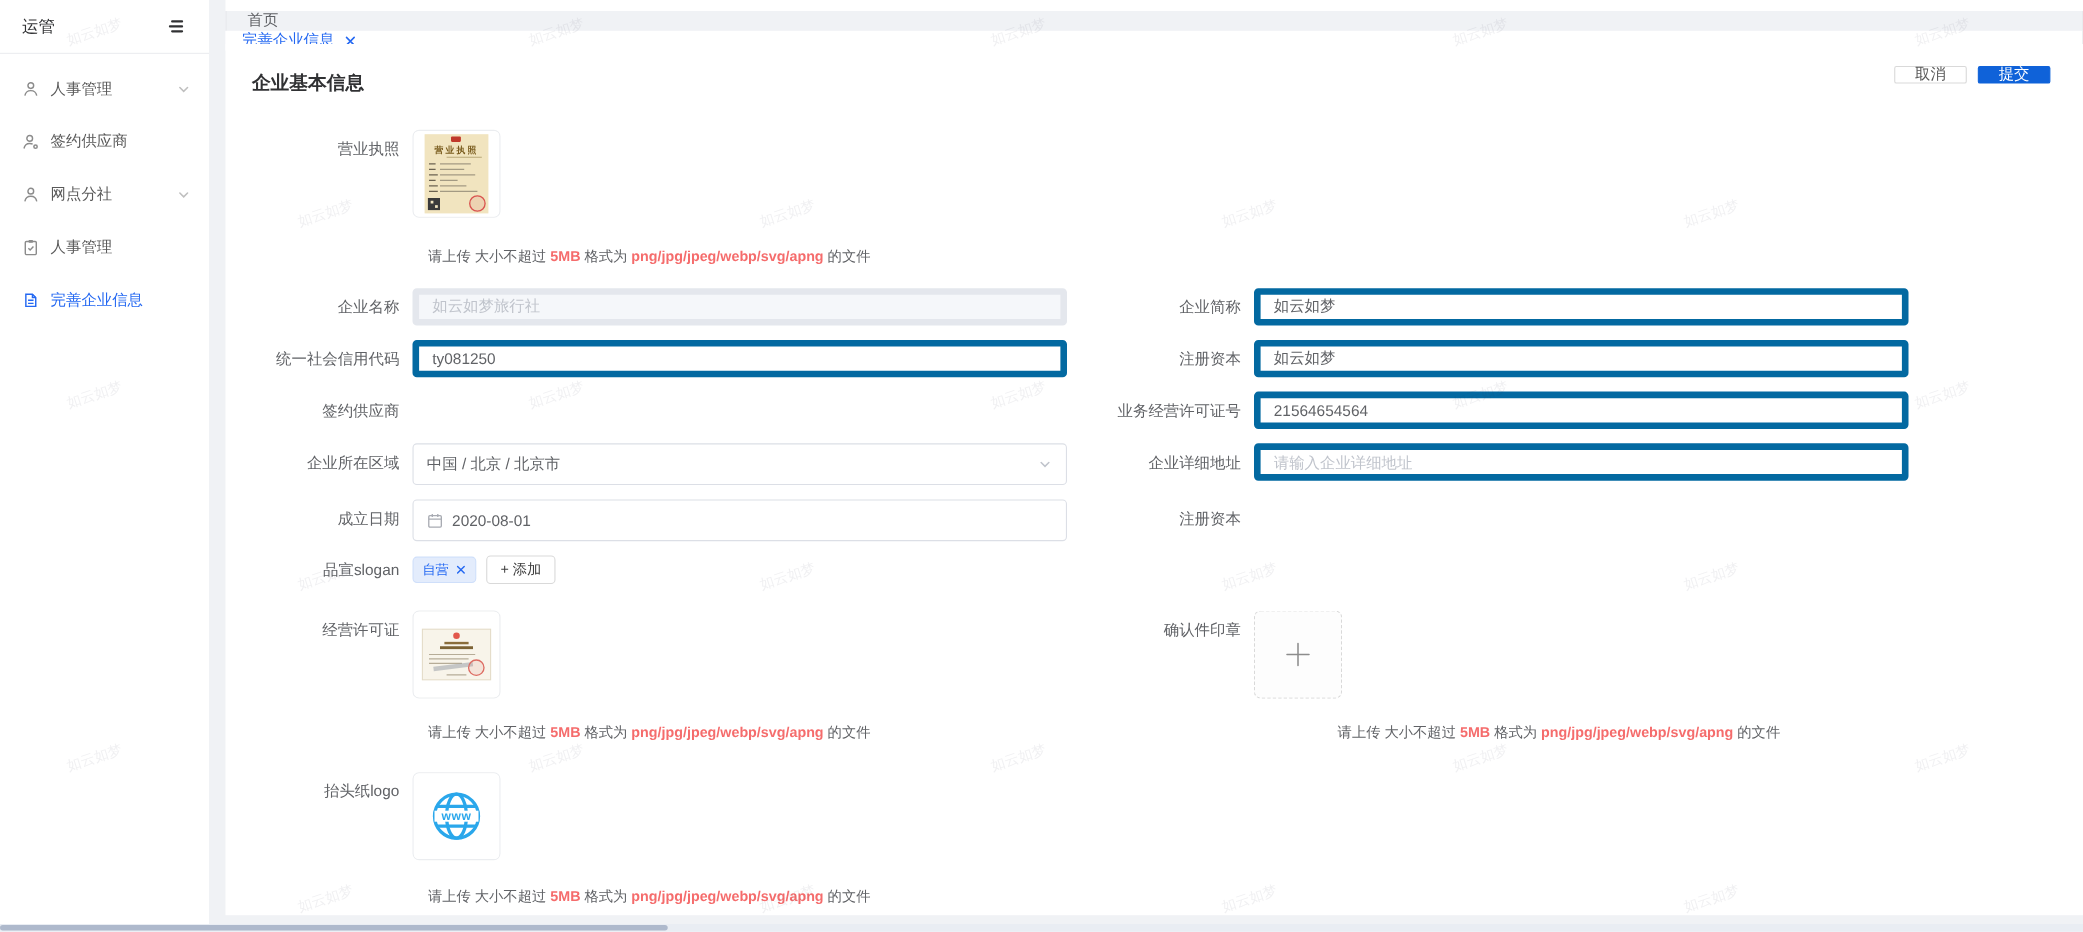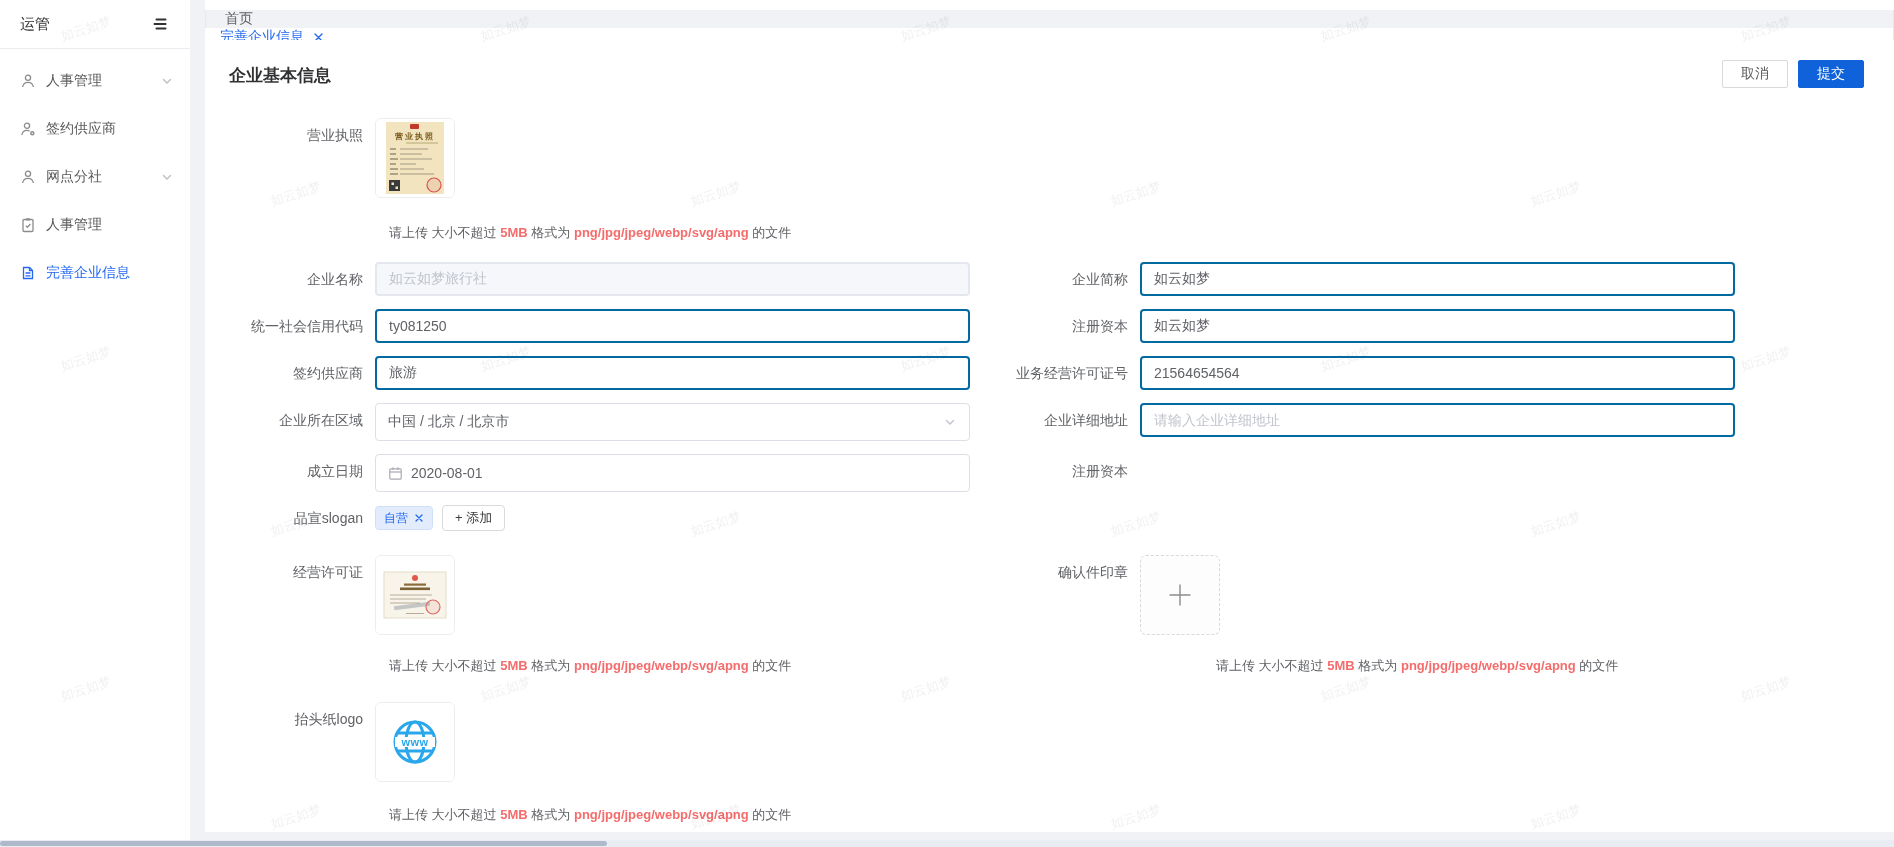--- a/index.html
+++ b/index.html
@@ -26,32 +26,32 @@
   .tabstrip { position:absolute; left:0; right:0; bottom:0; height:30px; background:#f0f2f5; display:flex; align-items:stretch;flex-direction:column; }
   .tab { display:flex; align-items:center; padding:0 19px; font-size:14px; color:#606266; cursor:pointer; border-right:1px solid #e6e8eb; }
   .tab:first-child { border-left:1px solid #e6e8eb; }
   .tab.active { background:#fff; color:#2468f2; padding:0 15px; }
   .tab-close { width:11px; height:11px; margin-left:9px; color:#2468f2; cursor:pointer; }
 
   .content { background:#fff; height:792px; position:relative; overflow:hidden; }
   .content-header { display:flex; align-items:flex-start; justify-content:space-between; padding:20px 30px 0 24px; }
   .page-title { font-size:17px; font-weight:bold; color:#303133; line-height:32px; }
   .header-actions { display:flex; gap:10px; }
-  .btn { height:28px; min-width:66px; padding:0 18px; font-size:14px; border-radius:2px; cursor:pointer;
+  .btn { height:16px; min-width:66px; padding:0 18px; font-size:14px; border-radius:2px; cursor:pointer;
          font-family:Liberation Mono, monospace; display:inline-flex; align-items:center; justify-content:center; }
   .btn-cancel { background:#fff; border:1px solid #d9d9d9; color:#595959; }
   .btn-submit { background:#0f62d9; border:1px solid #0f62d9; color:#fff; }
 
   
   .form { margin-top:26px; }
   .row { display:flex; margin-bottom:13px; }
   .col { display:flex; width:765px; }
   .f-label { width:170px; padding-right:12px; text-align:right; font-size:14px; color:#606266; line-height:34px; flex:none; }
   .f-field { width:595px; position:relative; }
-  .inp { width:595px; height:34px; border:2px solid #0369a1; border-radius:4px; padding:0 12px;
+  .inp { width:595px; height:34px; border:6px solid #0369a1; border-radius:4px; padding:0 12px;
          font-size:14px; color:#606266; font-family:inherit; background:#fff; outline:none; }
   .inp::placeholder { color:#c0c4cc; }
   .inp:disabled { background:#f5f7fa; color:#c0c4cc; -webkit-text-fill-color:#c0c4cc; border-color:#e4e7ed; }
   .selectbox, .datebox { width:595px; height:38px; border:1px solid #dcdfe6; border-radius:4px; background:#fff;
          display:flex; align-items:center; padding:0 12px; font-size:14px; color:#606266; cursor:pointer; }
   .selectbox .sel-value { flex:1; }
   .sel-arrow { width:14px; height:14px; color:#c0c4cc; }
   .cal-icon { width:15px; height:15px; color:#a8abb2; margin-right:8px; flex:none; }
   .unit-suffix { position:absolute; right:12px; top:0; line-height:34px; font-size:14px; color:#b4b8bf; }
 
@@ -257,21 +257,20 @@
           </div>
           <div class="col">
             <div class="f-label">注册资本</div>
             <div class="f-field"><input class="inp" value="如云如梦" style=""></div>
           </div>
         </div>
 
         <div class="row">
           <div class="col">
             <div class="f-label">签约供应商</div>
-            <div class="f-field"><input class="inp" value="旅游" style=""></div>
           </div>
           <div class="col">
             <div class="f-label">业务经营许可证号</div>
             <div class="f-field"><input class="inp" value="21564654564" style=""></div>
           </div>
         </div>
 
         <div class="row">
           <div class="col">
             <div class="f-label">企业所在区域</div>

